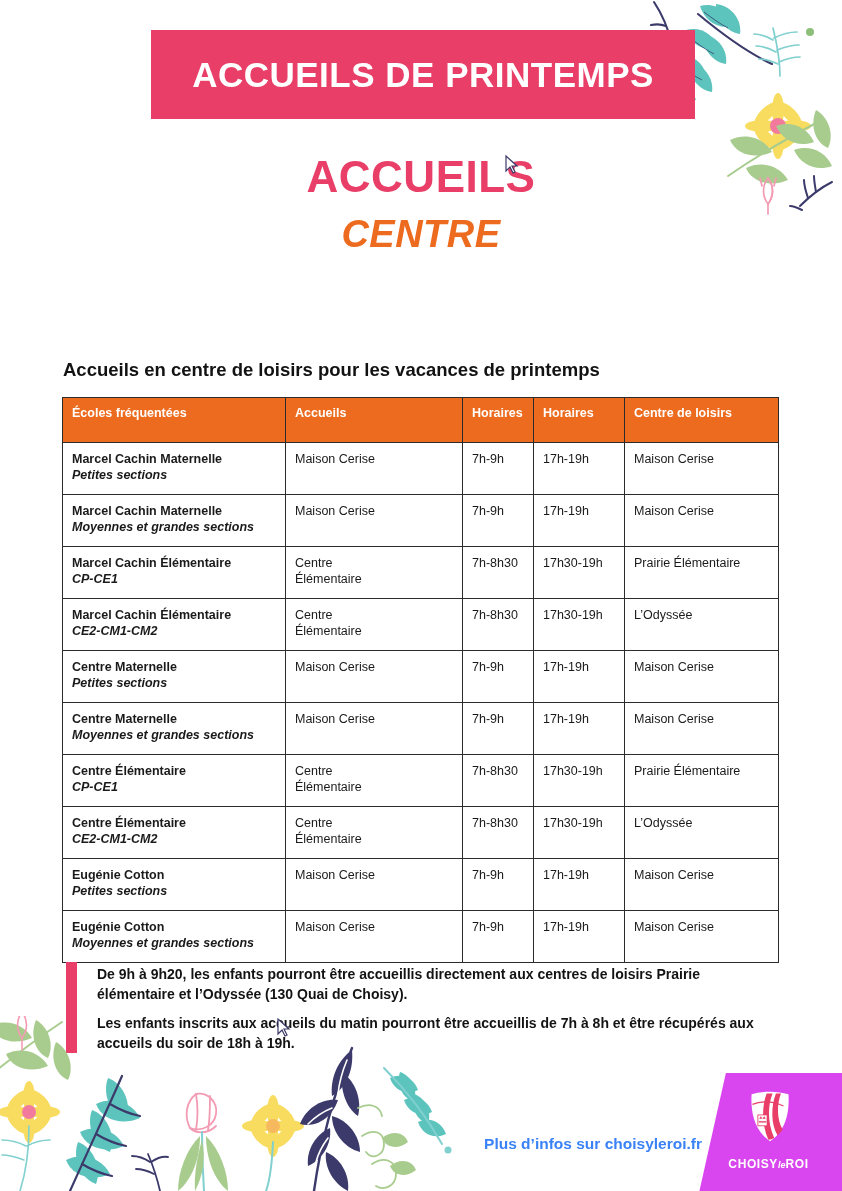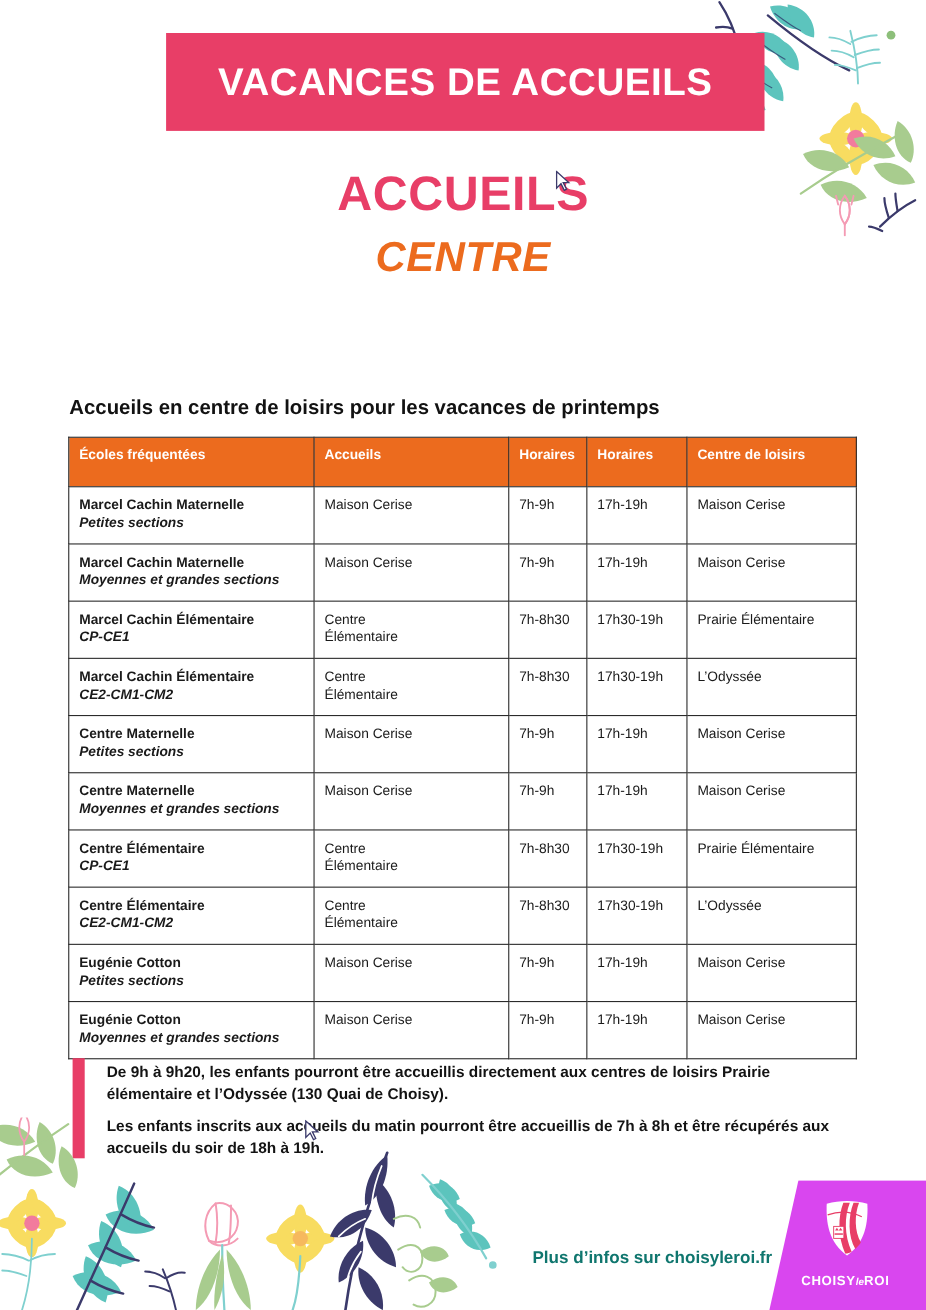--- a/index.html
+++ b/index.html
@@ -195,21 +195,21 @@
   }
   .logo-wordmark .le {
     font-style: italic;
     font-size: 9px;
     letter-spacing: 0;
   }
   .footer-link {
     position: absolute;
     right: 140px;
     bottom: 38px;
-    color: #0f766e;
+    color: #3b82f6;
     font-size: 15.5px;
     font-weight: bold;
   }
 
   
   .cursor {
     position: absolute;
     width: 14px;
     height: 20px;
     pointer-events: none;
@@ -284,21 +284,21 @@
   </g>
   <g fill="none" stroke="#3b3a6b" stroke-width="2" stroke-linecap="round">
     <path d="M158 206 C168 196 178 188 190 182"></path>
     <path d="M166 198 C164 192 162 186 162 180"></path>
     <path d="M174 192 C173 186 172 181 172 176"></path>
     <path d="M160 210 C156 208 152 206 148 206"></path>
   </g>
 </svg>
 
 <div class="banner">
-  <div class="banner-text">VACANCES DE ACCUEILS</div>
+  <div class="banner-text">ACCUEILS DE PRINTEMPS</div>
 </div>
 
 <div class="title-block">
   <div class="title-line1">ACCUEILS</div>
   <div class="title-sub">CENTRE</div>
 </div>
 
 <div class="section-heading">Accueils en centre de loisirs pour les vacances de printemps</div>
 
 <table class="schedule-table">

